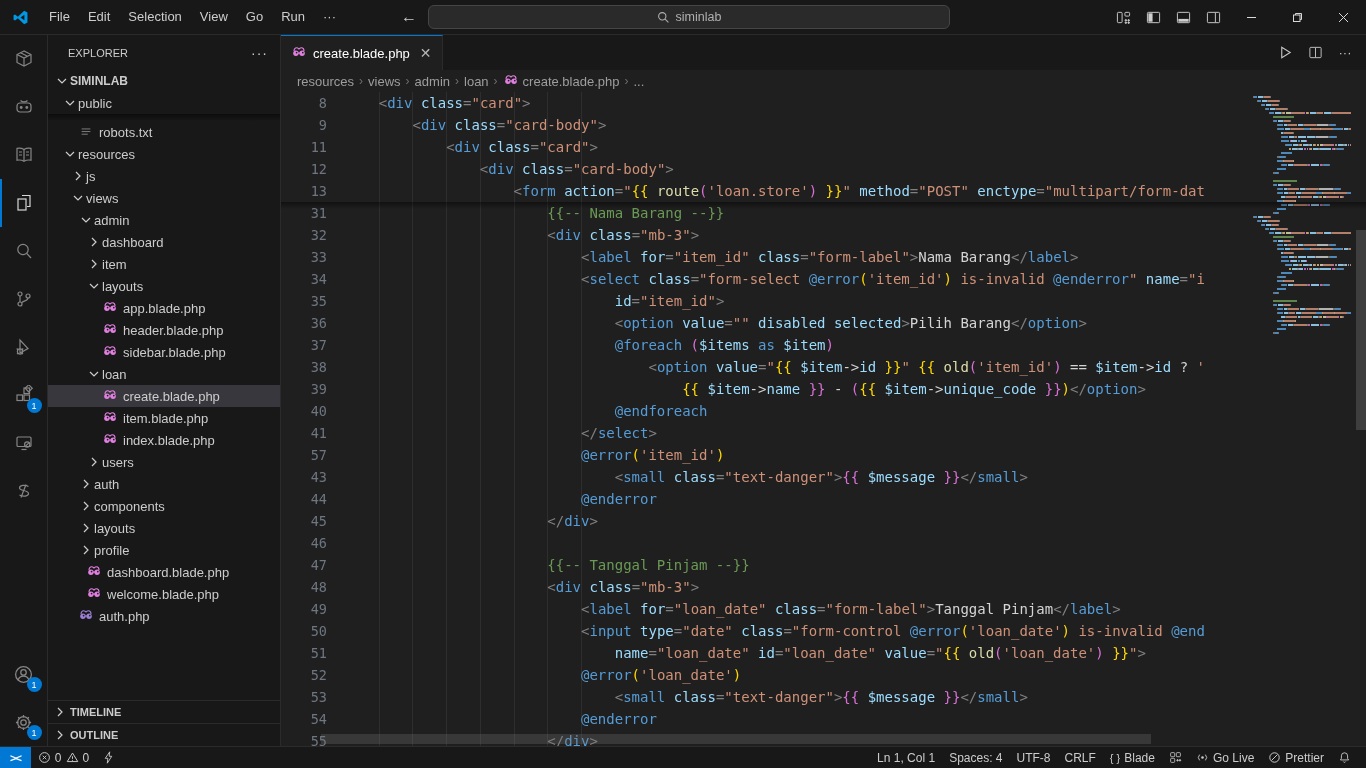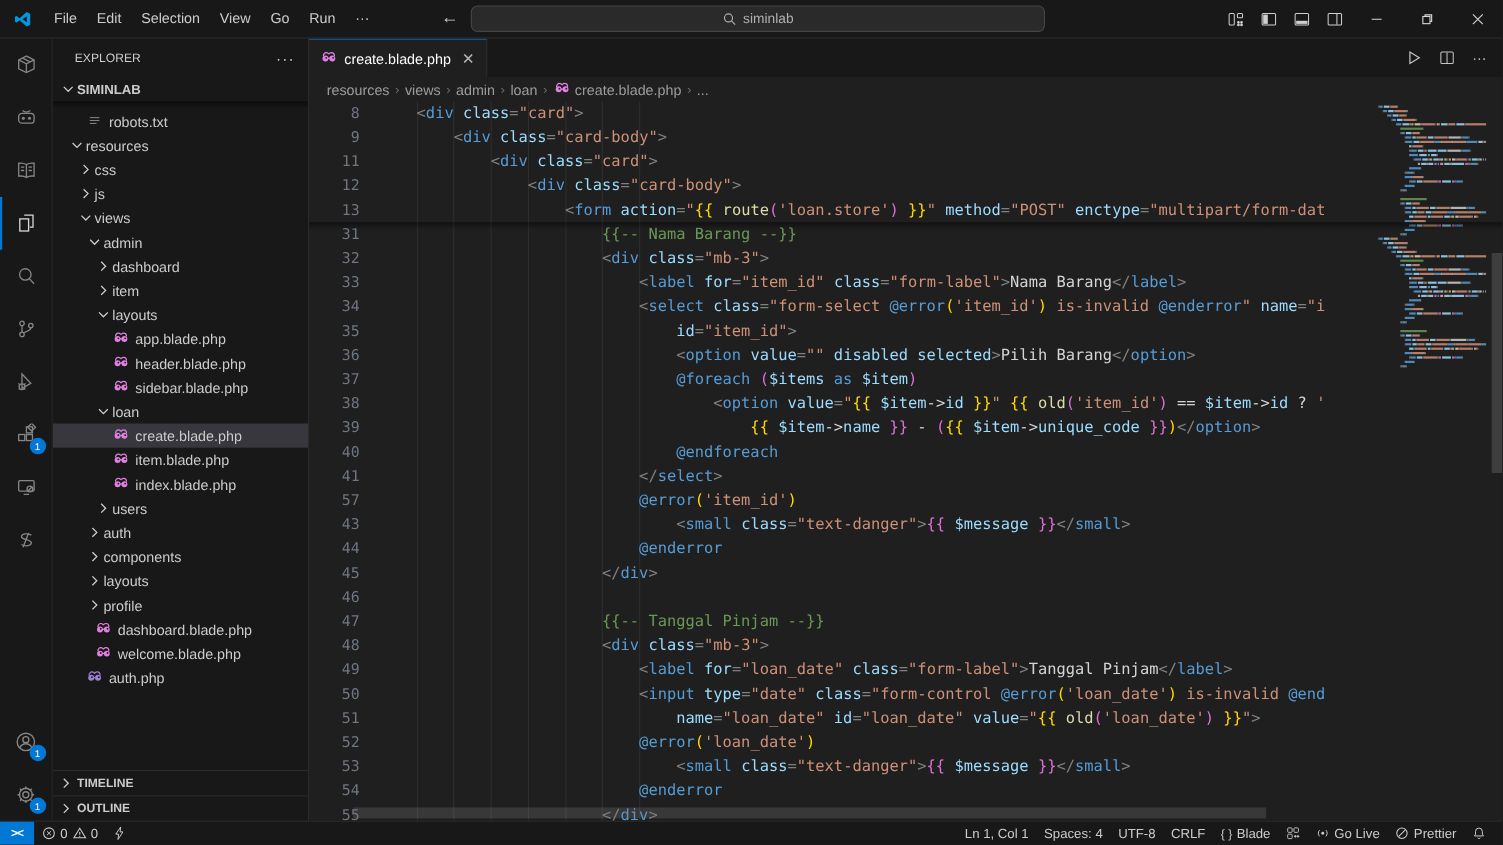--- a/index.html
+++ b/index.html
@@ -277,44 +277,44 @@
       </div>
       <div class="tree" id="tree">
           <div class="tree-row bold" style="padding-left: 6px;">
             <span class="chev down">
               <svg width="16" height="16" viewBox="0 0 16 16">
                 <path d="M6 4l4 4-4 4" fill="none" stroke="#cccccc" stroke-width="1.2"></path>
               </svg>
             </span>
             <span>SIMINLAB</span>
           </div>
+          <div class="tree-row" style="padding-left: 14px;">
+            <span class="chev down">
+              <svg width="16" height="16" viewBox="0 0 16 16">
+                <path d="M6 4l4 4-4 4" fill="none" stroke="#cccccc" stroke-width="1.2"></path>
+              </svg>
+            </span>
+            <span>public</span>
+          </div>
           <div class="tree-shadow"></div>
           <div class="tree-row" style="padding-left: 30px;">
             <span class="ficon">
               <svg width="14" height="14" viewBox="0 0 16 16" stroke="#8a8a8a">
                 <path d="M3 4.5h10M3 7.5h10M3 10.5h7"></path>
               </svg>
             </span>
             <span>robots.txt</span>
           </div>
           <div class="tree-row" style="padding-left: 14px;">
             <span class="chev down">
               <svg width="16" height="16" viewBox="0 0 16 16">
                 <path d="M6 4l4 4-4 4" fill="none" stroke="#cccccc" stroke-width="1.2"></path>
               </svg>
             </span>
             <span>resources</span>
-          </div>
-          <div class="tree-row" style="padding-left: 22px;">
-            <span class="chev">
-              <svg width="16" height="16" viewBox="0 0 16 16">
-                <path d="M6 4l4 4-4 4" fill="none" stroke="#cccccc" stroke-width="1.2"></path>
-              </svg>
-            </span>
-            <span>css</span>
           </div>
           <div class="tree-row" style="padding-left: 22px;">
             <span class="chev">
               <svg width="16" height="16" viewBox="0 0 16 16">
                 <path d="M6 4l4 4-4 4" fill="none" stroke="#cccccc" stroke-width="1.2"></path>
               </svg>
             </span>
             <span>js</span>
           </div>
           <div class="tree-row" style="padding-left: 22px;">

